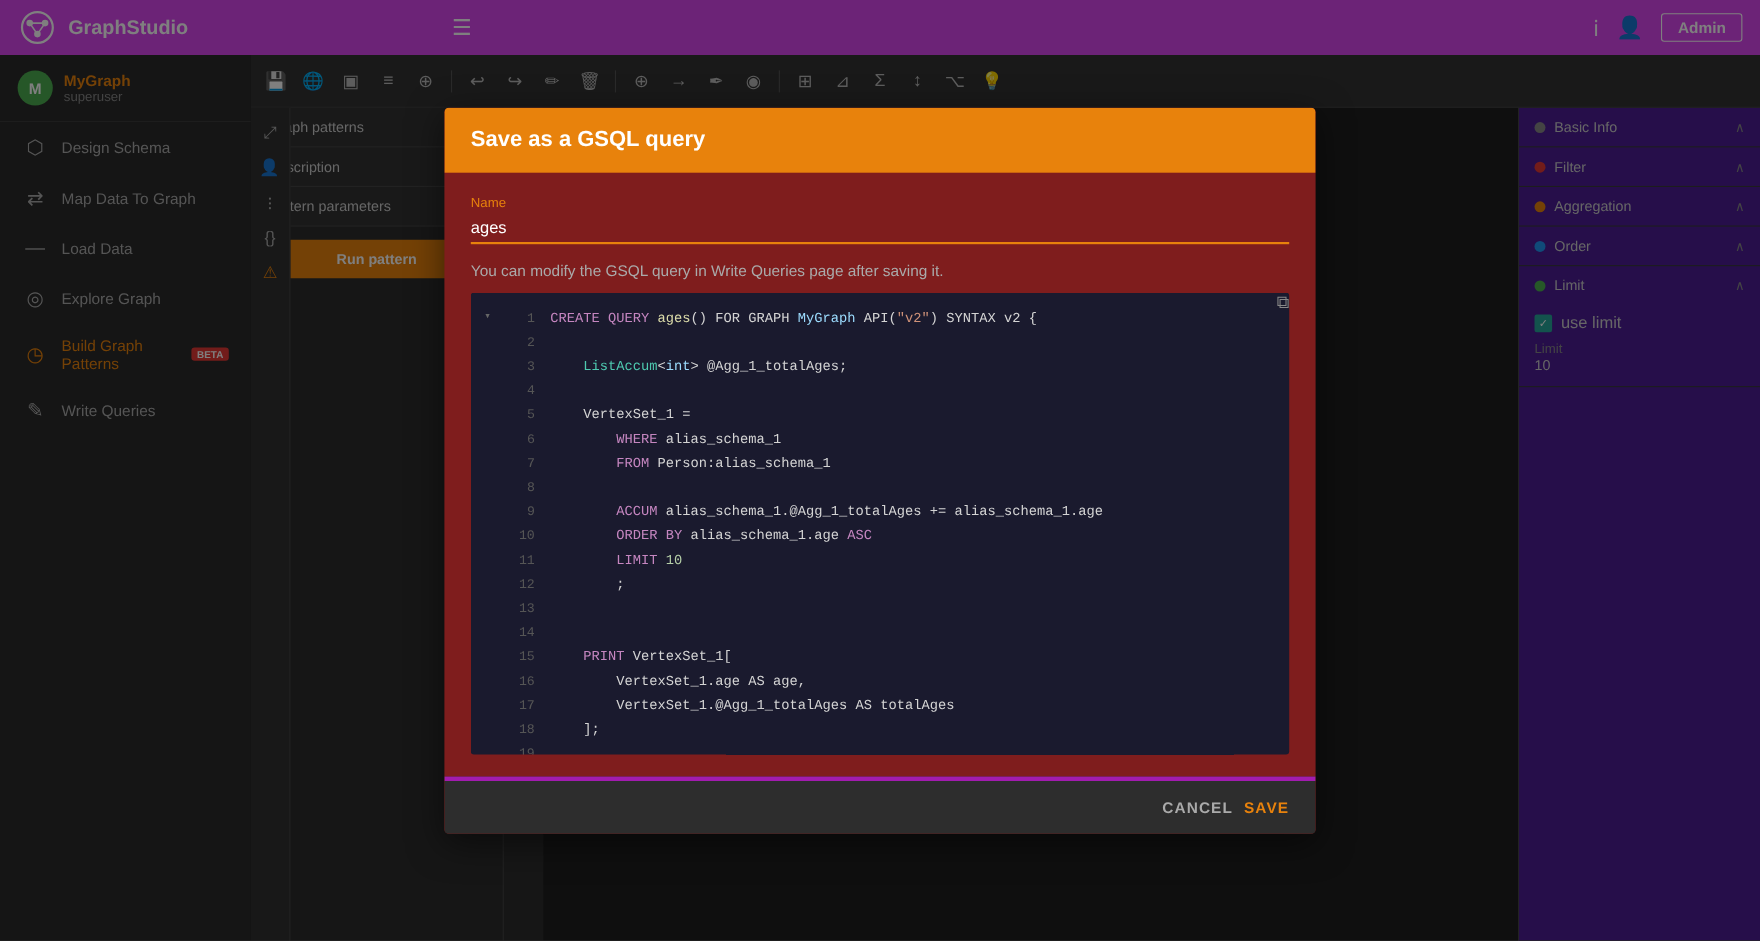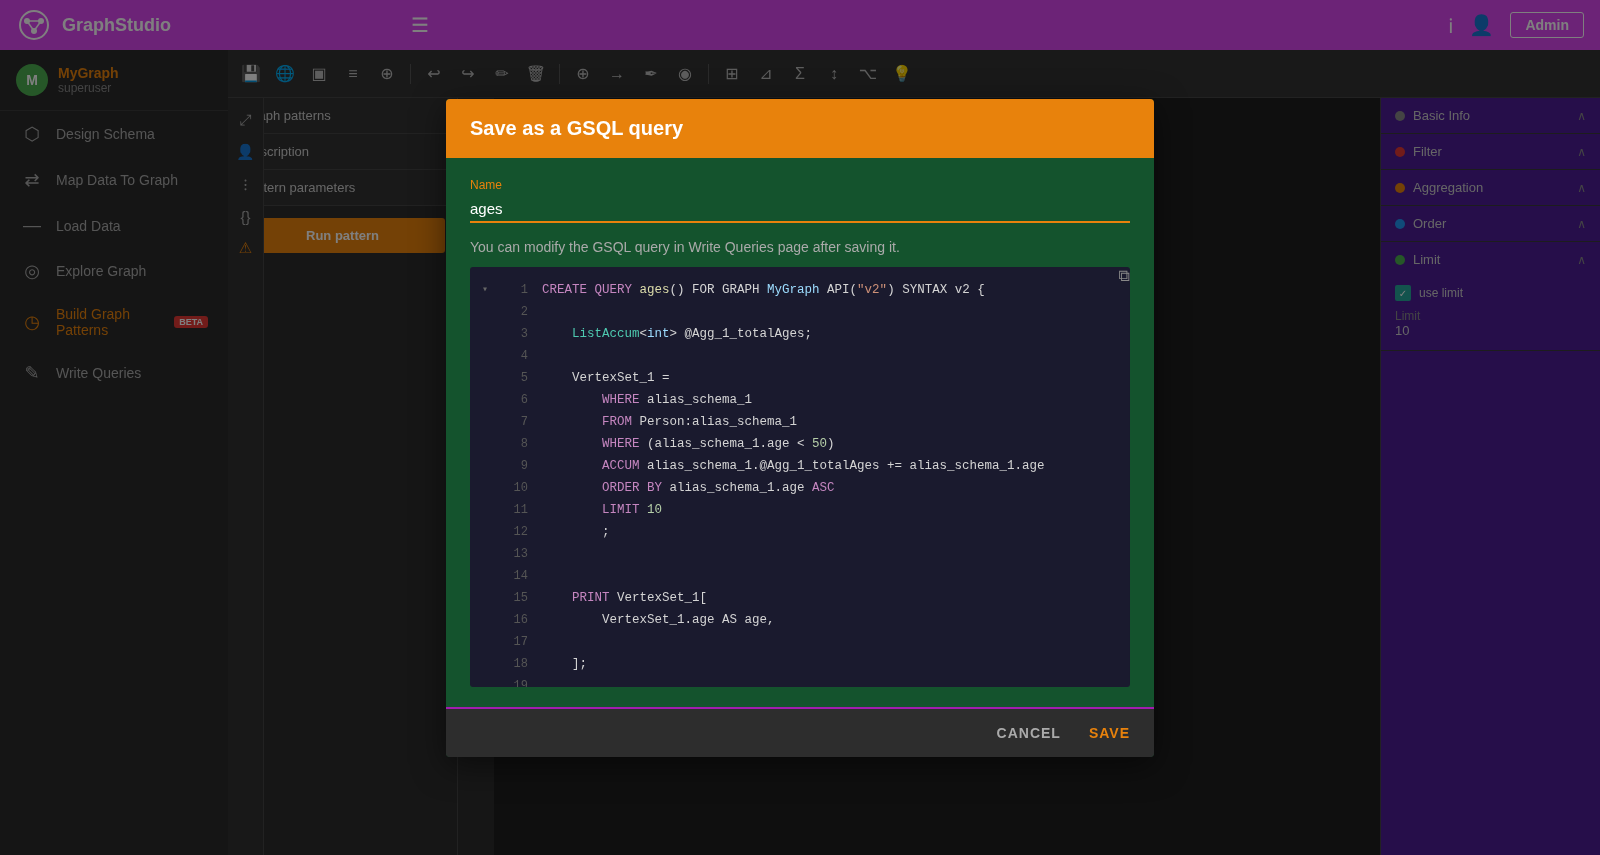--- a/index.html
+++ b/index.html
@@ -119,33 +119,33 @@
     .dot-gray { background: #888; }
     .dot-red { background: #e53935; }
     .dot-orange { background: #e8820c; }
     .dot-blue { background: #2196f3; }
     .dot-green { background: #4caf50; }
     .chevron-right { color: #888; font-size: 12px; }
 
     .right-section-content { padding: 8px 14px 12px; }
     .use-limit-row { display: flex; align-items: center; gap: 8px; }
     .checkbox { width: 16px; height: 16px; background: #26a69a; border-radius: 2px; display: flex; align-items: center; justify-content: center; }
-    .checkbox-label { font-size: 12px; color: #ccc; }
+    .checkbox-label { font-size: 15px; color: #ccc; }
     .limit-label { font-size: 12px; color: #888; margin-top: 8px; }
     .limit-value-row { display: flex; align-items: center; justify-content: space-between; }
     .limit-value { font-size: 13px; color: #ccc; }
 
     
     .modal-overlay {
       position: fixed; top: 0; left: 0; right: 0; bottom: 0;
       background: rgba(0,0,0,0.5); z-index: 200;
       display: flex; align-items: center; justify-content: center;
     }
     .modal {
-      width: 708px; background: #14532d; border-radius: 4px; overflow: hidden;
+      width: 792px; background: #7f1d1d; border-radius: 4px; overflow: hidden;
       box-shadow: 0 8px 32px rgba(0,0,0,0.5);
     }
     .modal-header {
       background: #e8820c; padding: 18px 24px;
     }
     .modal-title { color: white; font-size: 20px; font-weight: 600; }
     .modal-body { padding: 20px 24px; }
     .field-label { color: #e8820c; font-size: 12px; margin-bottom: 4px; }
     .field-input {
       width: 100%; background: transparent; border: none; border-bottom: 2px solid #e8820c;
@@ -154,22 +154,22 @@
     .info-text { color: #aaa; font-size: 14px; margin-bottom: 12px; }
     .code-block {
       background: #1a1a2e; border-radius: 3px; padding: 12px;
       font-family: 'Courier New', monospace; font-size: 12.5px;
       max-height: 420px; overflow-y: auto; position: relative;
     }
     .copy-icon {
       position: absolute; right: 0; top: 0; color: #888; cursor: pointer; font-size: 16px;
     }
     .modal-footer {
-      padding: 16px 24px; display: flex; justify-content: flex-end; gap: 28px;
-      background: #2d2d2d; border-top: 2px solid #a21caf;
+      padding: 16px 24px; display: flex; justify-content: flex-end; gap: 10px;
+      background: #2d2d2d; border-top: 4px solid #a21caf;
     }
     .cancel-btn {
       background: transparent; border: none; color: #aaa; font-size: 14px;
       font-weight: 600; cursor: pointer; letter-spacing: 1px;
     }
     .save-btn {
       background: transparent; border: none; color: #e8820c; font-size: 14px;
       font-weight: 600; cursor: pointer; letter-spacing: 1px;
     }
 
@@ -532,21 +532,20 @@
 
         <div class="modal-code-line">
             <span class="modal-line-collapse"> </span>
             <span class="modal-line-num">7</span>
             <span class="modal-line-content"><span class="c-white">        </span><span class="c-purple">FROM</span><span class="c-white"> Person:alias_schema_1</span></span>
           </div>
 
         <div class="modal-code-line">
             <span class="modal-line-collapse"> </span>
             <span class="modal-line-num">8</span>
-            <span class="modal-line-content"><span class="c-white">        </span><span class="c-purple">WHERE</span><span class="c-white"> (alias_schema_1.age &lt; </span><span class="c-num">50</span><span class="c-white">)</span></span>
           </div>
 
         <div class="modal-code-line">
             <span class="modal-line-collapse"> </span>
             <span class="modal-line-num">9</span>
             <span class="modal-line-content"><span class="c-white">        </span><span class="c-purple">ACCUM</span><span class="c-white"> alias_schema_1.@Agg_1_totalAges += alias_schema_1.age</span></span>
           </div>
 
         <div class="modal-code-line">
             <span class="modal-line-collapse"> </span>
@@ -586,20 +585,21 @@
 
         <div class="modal-code-line">
             <span class="modal-line-collapse"> </span>
             <span class="modal-line-num">16</span>
             <span class="modal-line-content"><span class="c-white">        VertexSet_1.age AS age,</span></span>
           </div>
 
         <div class="modal-code-line">
             <span class="modal-line-collapse"> </span>
             <span class="modal-line-num">17</span>
+            <span class="modal-line-content"><span class="c-white">        VertexSet_1.@Agg_1_totalAges AS totalAges</span></span>
           </div>
 
         <div class="modal-code-line">
             <span class="modal-line-collapse"> </span>
             <span class="modal-line-num">18</span>
             <span class="modal-line-content"><span class="c-white">    ];</span></span>
           </div>
 
         <div class="modal-code-line">
             <span class="modal-line-collapse"> </span>

